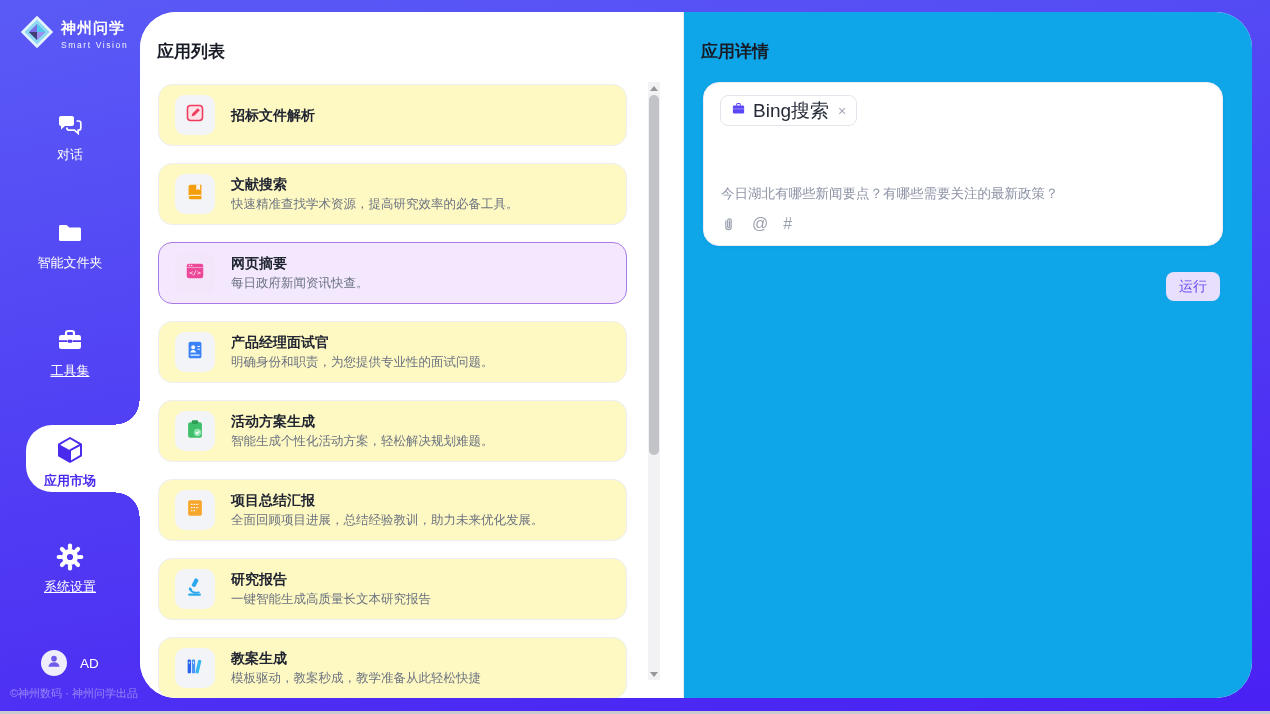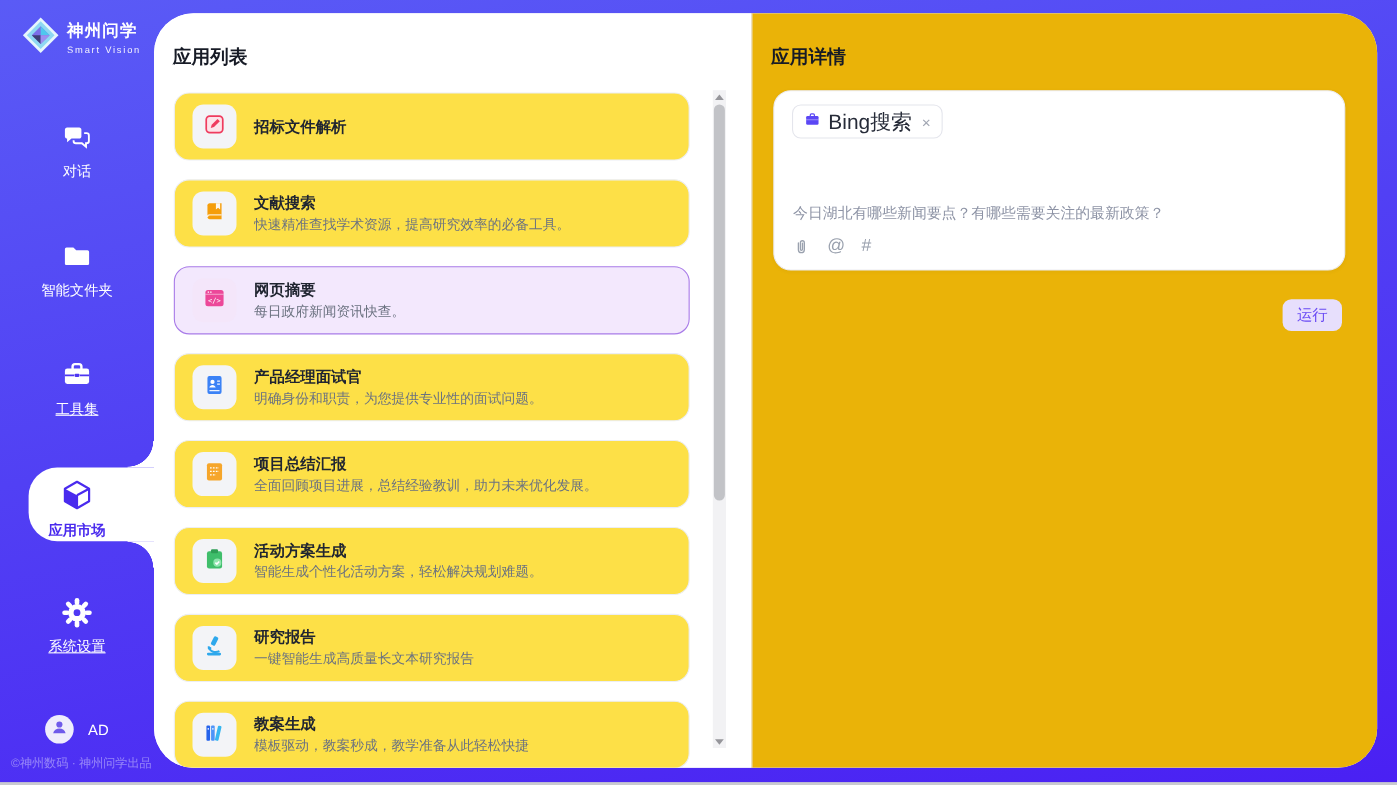--- a/index.html
+++ b/index.html
@@ -27,37 +27,37 @@
   .avatar { width:26px; height:26px; border-radius:50%; background:#EFEDFC; display:flex; align-items:center; justify-content:center; }
   .user-name { margin-left:13px; font-size:13.5px; color:#fff; }
   .side-footer { position:absolute; left:10px; bottom:13px; font-size:11px; color:rgba(255,255,255,.4); white-space:nowrap; }
   
   .content { position:absolute; left:140px; top:12px; width:1112px; height:686px;
     border-radius:36px; overflow:hidden; display:flex; background:#fff; z-index:1; }
   .panel-title { position:absolute; top:28px; left:17px; font-size:17px; font-weight:bold; color:#171B26; }
   
   .panel-list { position:relative; width:543px; background:#fff; }
   .cards { position:absolute; top:72px; left:18px; width:469px; }
-  .app-card { height:62px; background:#fde047; border:1px solid #ECEEF3; border-radius:14px;
+  .app-card { height:62px; background:#fef9c3; border:1px solid #ECEEF3; border-radius:14px;
     display:flex; align-items:center; padding:0 12px 0 16px; margin-bottom:17px; cursor:pointer; }
   .app-card.selected { background:#F3E8FD; border-color:#A87BE8; }
   .tile { width:40px; height:40px; border-radius:10px; background:#F3F4F7; flex:0 0 auto;
     display:flex; align-items:center; justify-content:center; margin-right:16px; }
   .app-card.selected .tile { background:#F4E6FA; }
   .card-title { font-size:14px; font-weight:bold; color:#202531; line-height:17px; }
   .card-desc { font-size:12.5px; color:#6B7280; margin-top:4px; line-height:15px; white-space:nowrap; overflow:hidden; }
   
   .vscroll { position:absolute; top:70px; bottom:18px; right:23px; width:12px; background:#F2F2F4; }
   .vthumb { position:absolute; top:13px; left:1px; width:10px; height:360px; background:#C2C3C7; border-radius:5px; cursor:grab; }
   .varrow { position:absolute; left:0; width:12px; height:12px; display:flex; align-items:center; justify-content:center; cursor:pointer; }
   .varrow.up { top:0; } .varrow.down { bottom:0; }
   .tri-up { width:0; height:0; border-left:4px solid transparent; border-right:4px solid transparent; border-bottom:5px solid #96969B; }
   .tri-down { width:0; height:0; border-left:4px solid transparent; border-right:4px solid transparent; border-top:5px solid #96969B; }
   
-  .panel-detail { position:relative; flex:1; background:#eab308; border-left:1px solid #EAEAF0; }
+  .panel-detail { position:relative; flex:1; background:#0ea5e9; border-left:1px solid #EAEAF0; }
   .detail-card { position:absolute; left:19px; top:70px; width:520px; height:164px; background:#fff;
     border:1px solid #ECECF2; border-radius:16px; box-shadow:0 1px 4px rgba(25,25,60,.04); }
   .tool-tag { position:absolute; left:16px; top:12px; height:31px; display:inline-flex; align-items:center;
     gap:7px; padding:0 10px; border:1px solid #E4E5EC; border-radius:8px; background:#fff; cursor:pointer; }
   .tool-tag .tag-label { font-size:19px; color:#262B38; }
   .tool-tag .tag-close { font-size:14px; color:#A2A7B3; margin-left:2px; cursor:pointer; line-height:1; }
   .prompt { position:absolute; left:17px; top:66px; right:16px; font-size:13.5px; color:#8D93A5; cursor:text;margin-top:36px; }
   .input-toolbar { position:absolute; left:16px; bottom:12px; display:flex; align-items:center; gap:15px; }
   .input-toolbar .glyph { font-size:16px; color:#9AA1AE; cursor:pointer; }
   .tb-icon { display:flex; align-items:center; cursor:pointer; }
@@ -210,42 +210,42 @@
     </div>
     <div class="card-text">
       <div class="card-title">产品经理面试官</div>
       <div class="card-desc">明确身份和职责，为您提供专业性的面试问题。</div>
     </div>
   </div>
 
   <div class="app-card">
     <div class="tile">
       <span class="tile-icon"><svg width="22" height="22" viewBox="0 0 24 24">
-                <rect x="4.5" y="3.5" width="15" height="17" rx="2" fill="#F6A62B"></rect>
-                <path d="M7.5 8h9M7.5 11.5h9M7.5 15h6" stroke="#fff" stroke-width="1.3" stroke-dasharray="1.7 1.2"></path>
-              </svg></span>
-    </div>
-    <div class="card-text">
-      <div class="card-title">项目总结汇报</div>
-      <div class="card-desc">全面回顾项目进展，总结经验教训，助力未来优化发展。</div>
-    </div>
-  </div>
-
-  <div class="app-card">
-    <div class="tile">
-      <span class="tile-icon"><svg width="22" height="22" viewBox="0 0 24 24">
                 <rect x="4.5" y="4.5" width="15" height="17" rx="2.2" fill="#3FBE6B"></rect>
                 <rect x="8.5" y="2.5" width="7" height="4" rx="1.2" fill="#2E9E55"></rect>
                 <circle cx="14.8" cy="15.8" r="4" fill="#8FE5AE"></circle>
                 <path d="M12.9 15.8l1.4 1.4 2.4-2.6" stroke="#fff" stroke-width="1.5" fill="none"></path>
               </svg></span>
     </div>
     <div class="card-text">
       <div class="card-title">活动方案生成</div>
       <div class="card-desc">智能生成个性化活动方案，轻松解决规划难题。</div>
+    </div>
+  </div>
+
+  <div class="app-card">
+    <div class="tile">
+      <span class="tile-icon"><svg width="22" height="22" viewBox="0 0 24 24">
+                <rect x="4.5" y="3.5" width="15" height="17" rx="2" fill="#F6A62B"></rect>
+                <path d="M7.5 8h9M7.5 11.5h9M7.5 15h6" stroke="#fff" stroke-width="1.3" stroke-dasharray="1.7 1.2"></path>
+              </svg></span>
+    </div>
+    <div class="card-text">
+      <div class="card-title">项目总结汇报</div>
+      <div class="card-desc">全面回顾项目进展，总结经验教训，助力未来优化发展。</div>
     </div>
   </div>
 
   <div class="app-card">
     <div class="tile">
       <span class="tile-icon"><svg width="22" height="22" viewBox="0 0 24 24" fill="#2EA8EC">
                 <rect x="9.8" y="2.6" width="4.6" height="9.4" rx="1.5" transform="rotate(27 12 7.3)"></rect>
                 <path d="M7 12.3c.4 3.1 3 5 6.2 5 1.2 0 2.3-.3 3.2-.8l1 1.7c-1.2.7-2.7 1.1-4.2 1.1-4.2 0-7.5-2.7-8-6.6z"></path>
                 <rect x="4.5" y="19" width="14" height="2.6" rx="1.3"></rect>
                 <rect x="5.3" y="13.4" width="3.6" height="2.3" rx="1.1"></rect>

